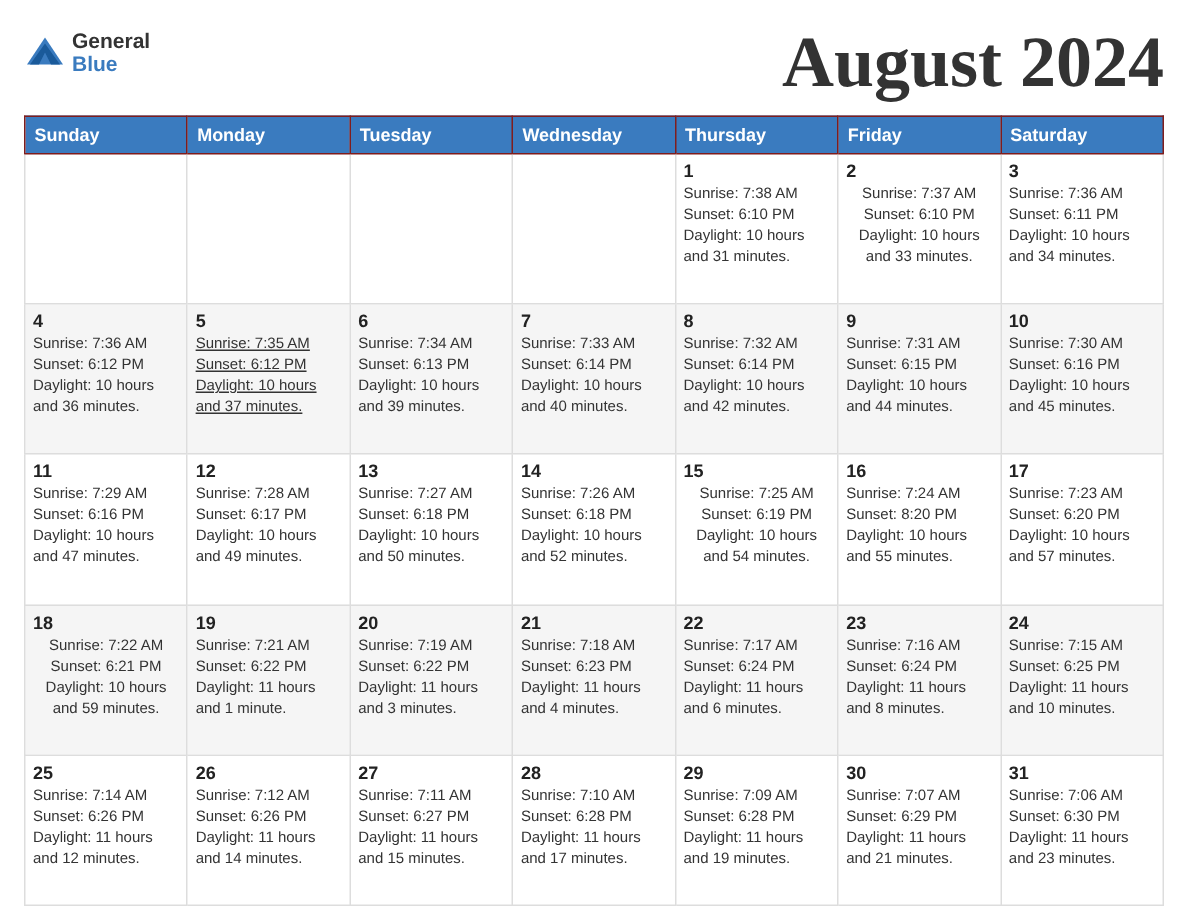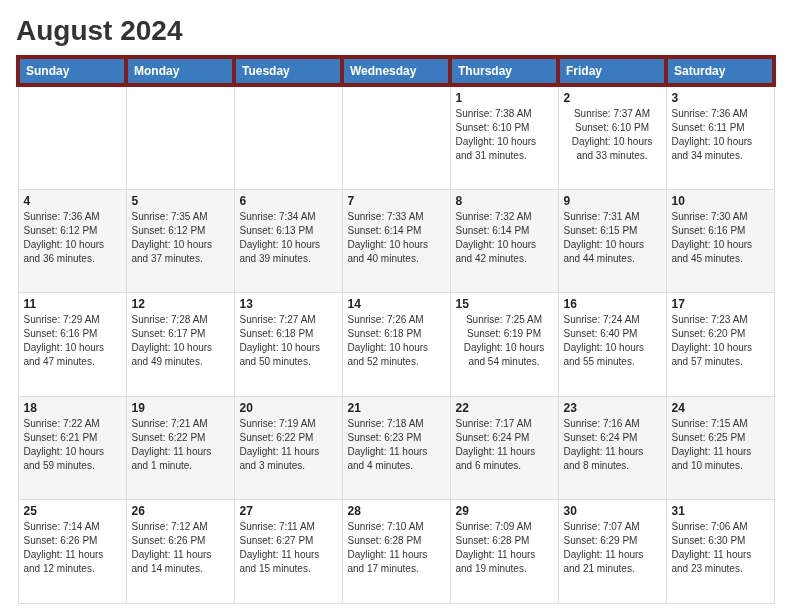--- a/index.html
+++ b/index.html
@@ -45,44 +45,45 @@
     }
     .logo-icon {
       width: 28px;
       height: 28px;
       margin-right: 4px;
     }
     .title-block {
       text-align: right;
     }
     .month-year {
-      font-size: 28px;
+      font-size: 48px;
       font-weight: bold;
       color: #333;
       line-height: 1.1;
+      font-family: Liberation Serif, serif;
     }
     .location {
       font-size: 15px;
       color: #555;
       margin-top: 2px;
     }
     .calendar {
       flex: 1;
       border-collapse: collapse;
       width: 100%;
       font-size: 10.5px;
     }
     .calendar th {
       background-color: #3a7bbf;
       color: #fff;
       text-align: left;
       padding: 5px 6px;
       font-size: 12px;
       font-weight: bold;
-      border: 4px solid #7f1d1d;
+      border: 1px solid #7f1d1d;
     }
     .calendar td {
       border: 1px solid #ddd;
       vertical-align: top;
       padding: 4px 5px;
       width: calc(100% / 7);
       height: 82px;
     }
     .calendar td.empty {
       background: #fff;
@@ -109,20 +110,30 @@
       color: #333;
       font-size: 10px;
       line-height: 1.4;
     }
   </style>
 </head>
 <body>
 
 <div class="page">
   <div class="header">
+    <div class="logo">
+      <svg class="logo-icon" viewBox="0 0 28 28">
+        <polygon points="14,4 26,22 2,22" fill="#3a7bbf"></polygon>
+        <polygon points="14,8 24,22 18,22 14,14 10,22 4,22" fill="#1a5a9a"></polygon>
+      </svg>
+      <div class="logo-text">
+        <span class="logo-general">General</span>
+        <span class="logo-blue">Blue</span>
+      </div>
+    </div>
     <div class="title-block">
       <div class="month-year">August 2024</div>
     </div>
   </div>
 
   <table class="calendar">
     <thead>
       <tr>
         <th>Sunday</th>
         <th>Monday</th>
@@ -164,21 +175,21 @@
         <tr class="row-even">
           <td class="filled">
             <div class="day-number">4</div>
             <div class="day-info" style="white-space: pre-line;">Sunrise: 7:36 AM
 Sunset: 6:12 PM
 Daylight: 10 hours
 and 36 minutes.</div>
           </td>
           <td class="filled">
             <div class="day-number">5</div>
-            <div class="day-info" style="white-space: pre-line;">Sunrise: 7:35 AM
+            <div class="day-info" style="white-space: pre-line; text-decoration: underline;">Sunrise: 7:35 AM
 Sunset: 6:12 PM
 Daylight: 10 hours
 and 37 minutes.</div>
           </td>
           <td class="filled">
             <div class="day-number">6</div>
             <div class="day-info" style="white-space: pre-line;">Sunrise: 7:34 AM
 Sunset: 6:13 PM
 Daylight: 10 hours
 and 39 minutes.</div>
@@ -244,36 +255,36 @@
           <td class="filled">
             <div class="day-number">15</div>
             <div class="day-info" style="white-space: pre-line; text-align: center;">Sunrise: 7:25 AM
 Sunset: 6:19 PM
 Daylight: 10 hours
 and 54 minutes.</div>
           </td>
           <td class="filled">
             <div class="day-number">16</div>
             <div class="day-info" style="white-space: pre-line;">Sunrise: 7:24 AM
-Sunset: 6:40 PM
+Sunset: 8:20 PM
 Daylight: 10 hours
 and 55 minutes.</div>
           </td>
           <td class="filled">
             <div class="day-number">17</div>
             <div class="day-info" style="white-space: pre-line;">Sunrise: 7:23 AM
 Sunset: 6:20 PM
 Daylight: 10 hours
 and 57 minutes.</div>
           </td>
         </tr>
         <tr class="row-even">
           <td class="filled">
             <div class="day-number">18</div>
-            <div class="day-info" style="white-space: pre-line;">Sunrise: 7:22 AM
+            <div class="day-info" style="white-space: pre-line; text-align: center;">Sunrise: 7:22 AM
 Sunset: 6:21 PM
 Daylight: 10 hours
 and 59 minutes.</div>
           </td>
           <td class="filled">
             <div class="day-number">19</div>
             <div class="day-info" style="white-space: pre-line;">Sunrise: 7:21 AM
 Sunset: 6:22 PM
 Daylight: 11 hours
 and 1 minute.</div>

